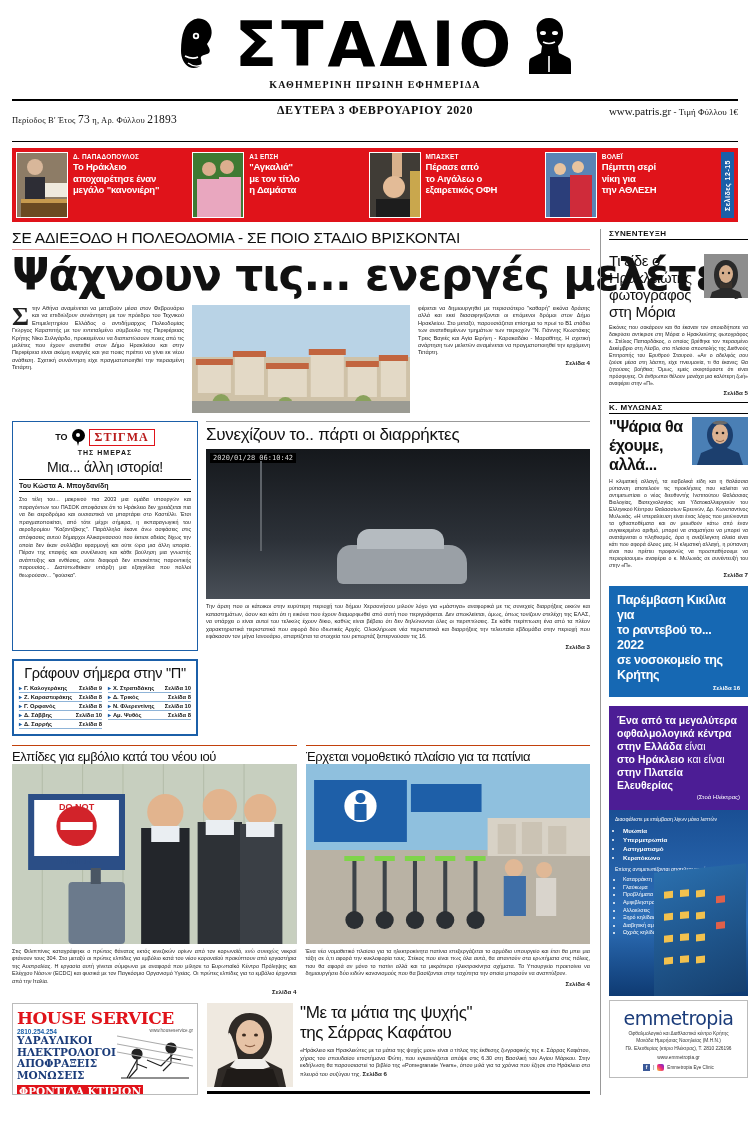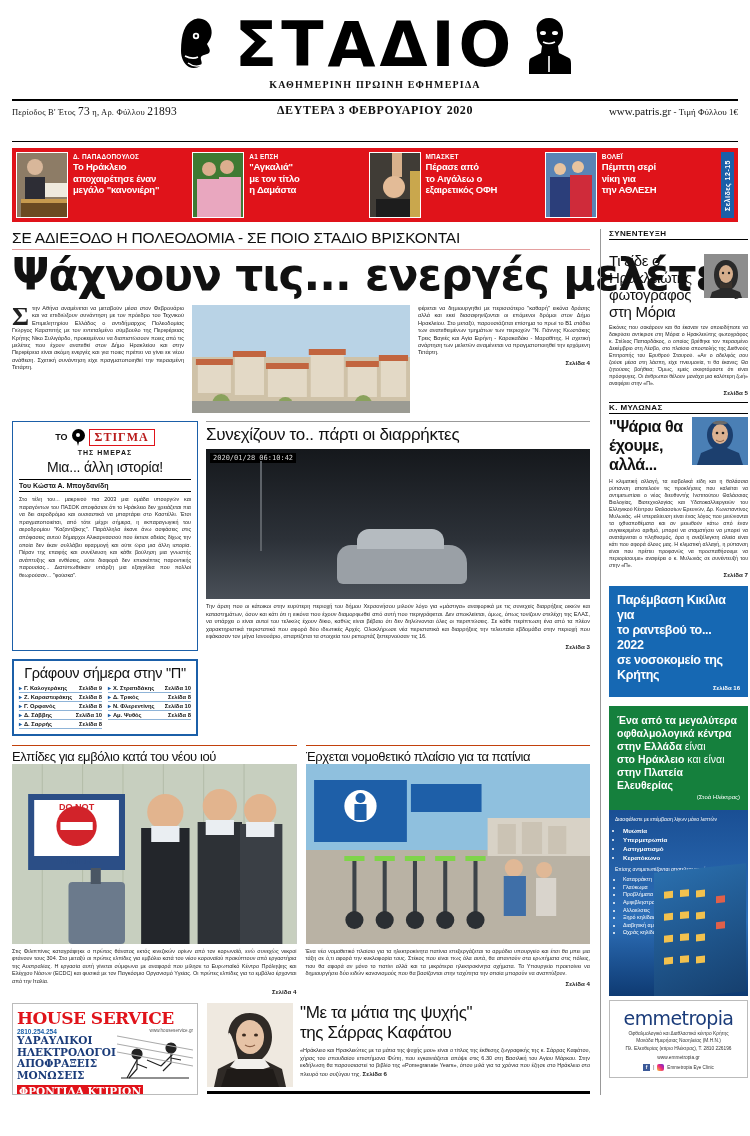--- a/index.html
+++ b/index.html
@@ -10,21 +10,21 @@
   
   .masthead{padding-top:14px;text-align:center;position:relative;}
   .logo-row{display:flex;align-items:center;justify-content:center;gap:12px;height:62px;}
   .logo-title{font-family:"DejaVu Sans",sans-serif;font-weight:bold;font-size:62px;letter-spacing:4px;line-height:58px;color:#000;}
   .face{width:44px;height:58px;position:relative;flex:0 0 auto;}
   .face svg{display:block;}
   .logo-sub{font-size:10px;font-weight:bold;letter-spacing:1.2px;margin-top:3px;font-family:"Liberation Serif",serif;}
   .rule-top{border-top:2px solid #000;margin-top:9px;}
   .rule-bot{border-top:1px solid #000;margin-top:20px;}
   .info-row{position:relative;height:18px;margin-top:2px;font-family:"Liberation Serif",serif;}
-  .info-left{position:absolute;left:0;top:2px;font-size:8.5px;letter-spacing:.2px;}
+  .info-left{position:absolute;left:0;top:10px;font-size:8.5px;letter-spacing:.2px;}
   .info-left .big{font-size:11.5px;}
   .info-center{position:absolute;left:0;right:0;text-align:center;top:0;font-size:12px;font-weight:bold;letter-spacing:.6px;}
   .info-right{position:absolute;right:0;top:2px;font-size:9px;}
   .info-right .url{font-size:11px;}
 
   
   .sports{background:#e0131a;margin-top:6px;height:74px;display:flex;align-items:stretch;padding:4px;box-sizing:border-box;gap:0;}
   .sp-item{display:flex;align-items:stretch;flex:1 1 0;min-width:0;}
   .sp-photo{width:52px;flex:0 0 52px;position:relative;overflow:hidden;border:1px solid #fff;box-sizing:border-box;}
   .sp-txt{flex:1 1 auto;min-width:0;padding-left:5px;color:#fff;display:flex;flex-direction:column;justify-content:flex-start;}
@@ -103,21 +103,21 @@
   .bluebox .pg{color:#fff;font-size:6px;}
 
   
   .row3{display:flex;margin-top:9px;gap:9px;}
   .b-art{flex:1 1 0;min-width:0;}
   .b-h{font-size:13px;letter-spacing:-.4px;border-top:1px solid #c2410c;padding-top:3px;white-space:nowrap;overflow:hidden;}
   .b-photo{height:180px;}
   .b-body{font-size:5.5px;line-height:7.6px;text-align:justify;margin-top:4px;color:#222;}
 
   
-  .ad-orange{background:#15803d;color:#fff;padding:8px 8px 10px;}
+  .ad-orange{background:#4c1d95;color:#fff;padding:8px 8px 10px;}
   .ad-orange .l1{font-size:10.5px;font-weight:bold;line-height:13px;}
   .ad-orange .l2{font-size:10.5px;line-height:13px;}
   .ad-orange .l2 b{font-weight:bold;}
   .ad-orange .l3{font-size:6px;text-align:right;margin-top:2px;}
   .ad-blue{background:linear-gradient(#1a4f94,#2d6fb8 60%,#0e3a72);color:#fff;padding:6px;position:relative;height:186px;box-sizing:border-box;overflow:hidden;}
   .ad-blue .cap{font-size:5px;line-height:6.6px;}
   .ad-blue ul{margin:3px 0 0;padding:0 0 0 8px;font-size:6.2px;line-height:9px;font-weight:bold;}
   .ad-blue ul.sm{font-weight:normal;font-size:5.4px;line-height:7.6px;margin-top:4px;}
   .bldg{position:absolute;right:2px;bottom:0;width:92px;height:128px;background:linear-gradient(160deg,#2a6fae,#16406f);transform:skewY(-6deg);}
   .bldg i{position:absolute;background:#f2c14e;width:9px;height:7px;display:block;}

